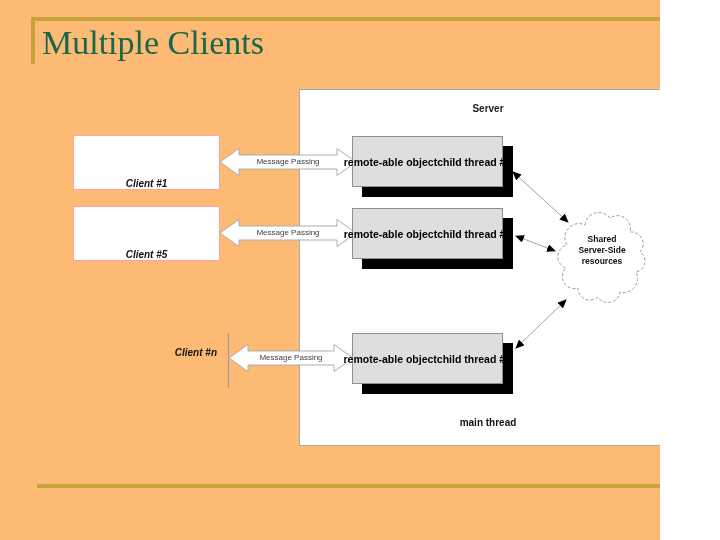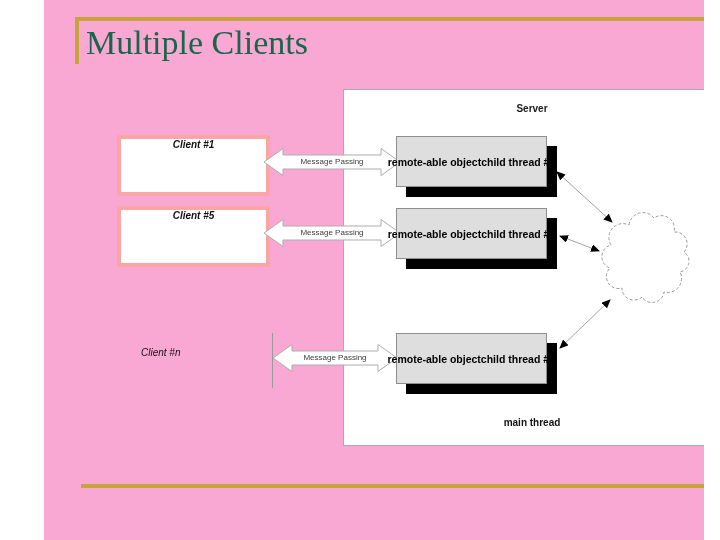--- a/index.html
+++ b/index.html
@@ -1,51 +1,50 @@
 <!DOCTYPE html>
 <html><head>
 <meta charset="utf-8">
 <style>
   html, body { margin: 0; padding: 0; background: #fff; }
   .slide {
     position: relative;
     width: 660px; height: 540px;
-    background: #f9a8d4;
+    background: #fdba74;
     font-family: "Liberation Sans", sans-serif;
     overflow: hidden;
-    margin-left: 44px;
   }
   .abs { position: absolute; }
 
   
   .gold-line-top  { left: 31px; top: 17px; width: 647px; height: 4px; background: #C7A33C; }
   .gold-bar-left  { left: 31px; top: 17px; width: 4px;  height: 47px; background: #C7A33C; }
   .slide-title {
     left: 42px; top: 24px; margin: 0;
     font-family: "Liberation Serif", serif;
     font-size: 34px; font-weight: normal;
     color: #1A664A; letter-spacing: 0px;
     white-space: nowrap;
   }
 
   
   .server-box { left: 299px; top: 89px; width: 378px; height: 355px; border: 1px solid #ABABAB; background: #fff; }
 
   
   .client-box {
     width: 145px; height: 53px;
-    border: 4px solid #fca5a5; background: #fff;
-    display: flex; align-items: flex-start; justify-content: center;
+    border: 1px solid #fca5a5; background: #fff;
+    display: flex; align-items: flex-end; justify-content: center;
   }
   .client1 { left: 73px; top: 135px; }
   .client2 { left: 73px; top: 206px; }
   .client-text { font-size: 10px; font-weight: bold; font-style: italic; color: #111; }
   .clientn-label {
-    left: 97px; top: 347px; width: 120px; text-align: left;
-    font-size: 10px; font-weight: normal; font-style: italic; color: #111;
+    left: 97px; top: 347px; width: 120px; text-align: right;
+    font-size: 10px; font-weight: bold; font-style: italic; color: #111;
   }
   .clientn-edge { left: 228px; top: 333px; width: 1px; height: 55px; background: #9a9a9a; }
 
   
   .remote-box {
     width: 149px; height: 49px;
     background: #DEDEDE; border: 1px solid #8f8f8f;
     box-shadow: 10px 10px 0 0 #000000;
     display: flex; flex-direction: row; align-items: center; justify-content: center;
   }
@@ -125,18 +124,23 @@
              A 14 14 0 0 1 585 225 Z" fill="#ffffff" stroke="#9a9a9a" stroke-width="1" stroke-dasharray="3,2"></path>
     <line x1="513" y1="172" x2="568" y2="222" stroke="#8a8a8a" stroke-width="0.8" marker-start="url(#ah)" marker-end="url(#ah)"></line>
     <line x1="516" y1="236" x2="555" y2="251" stroke="#8a8a8a" stroke-width="0.8" marker-start="url(#ah)" marker-end="url(#ah)"></line>
     <line x1="516" y1="348" x2="566" y2="300" stroke="#8a8a8a" stroke-width="0.8" marker-start="url(#ah)" marker-end="url(#ah)"></line>
   </svg>
 
   <div class="abs server-label">Server</div>
   <div class="abs msg-label m1">Message Passing</div>
   <div class="abs msg-label m2">Message Passing</div>
   <div class="abs msg-label m3">Message Passing</div>
+  <div class="abs cloud-text">
+    <div>Shared</div>
+    <div>Server-Side</div>
+    <div>resources</div>
+  </div>
   <div class="abs main-thread">main thread</div>
 
   <div class="abs gold-line-bottom"></div>
   <div class="abs page-number">16</div>
 
 </div>
 
 </body></html>

